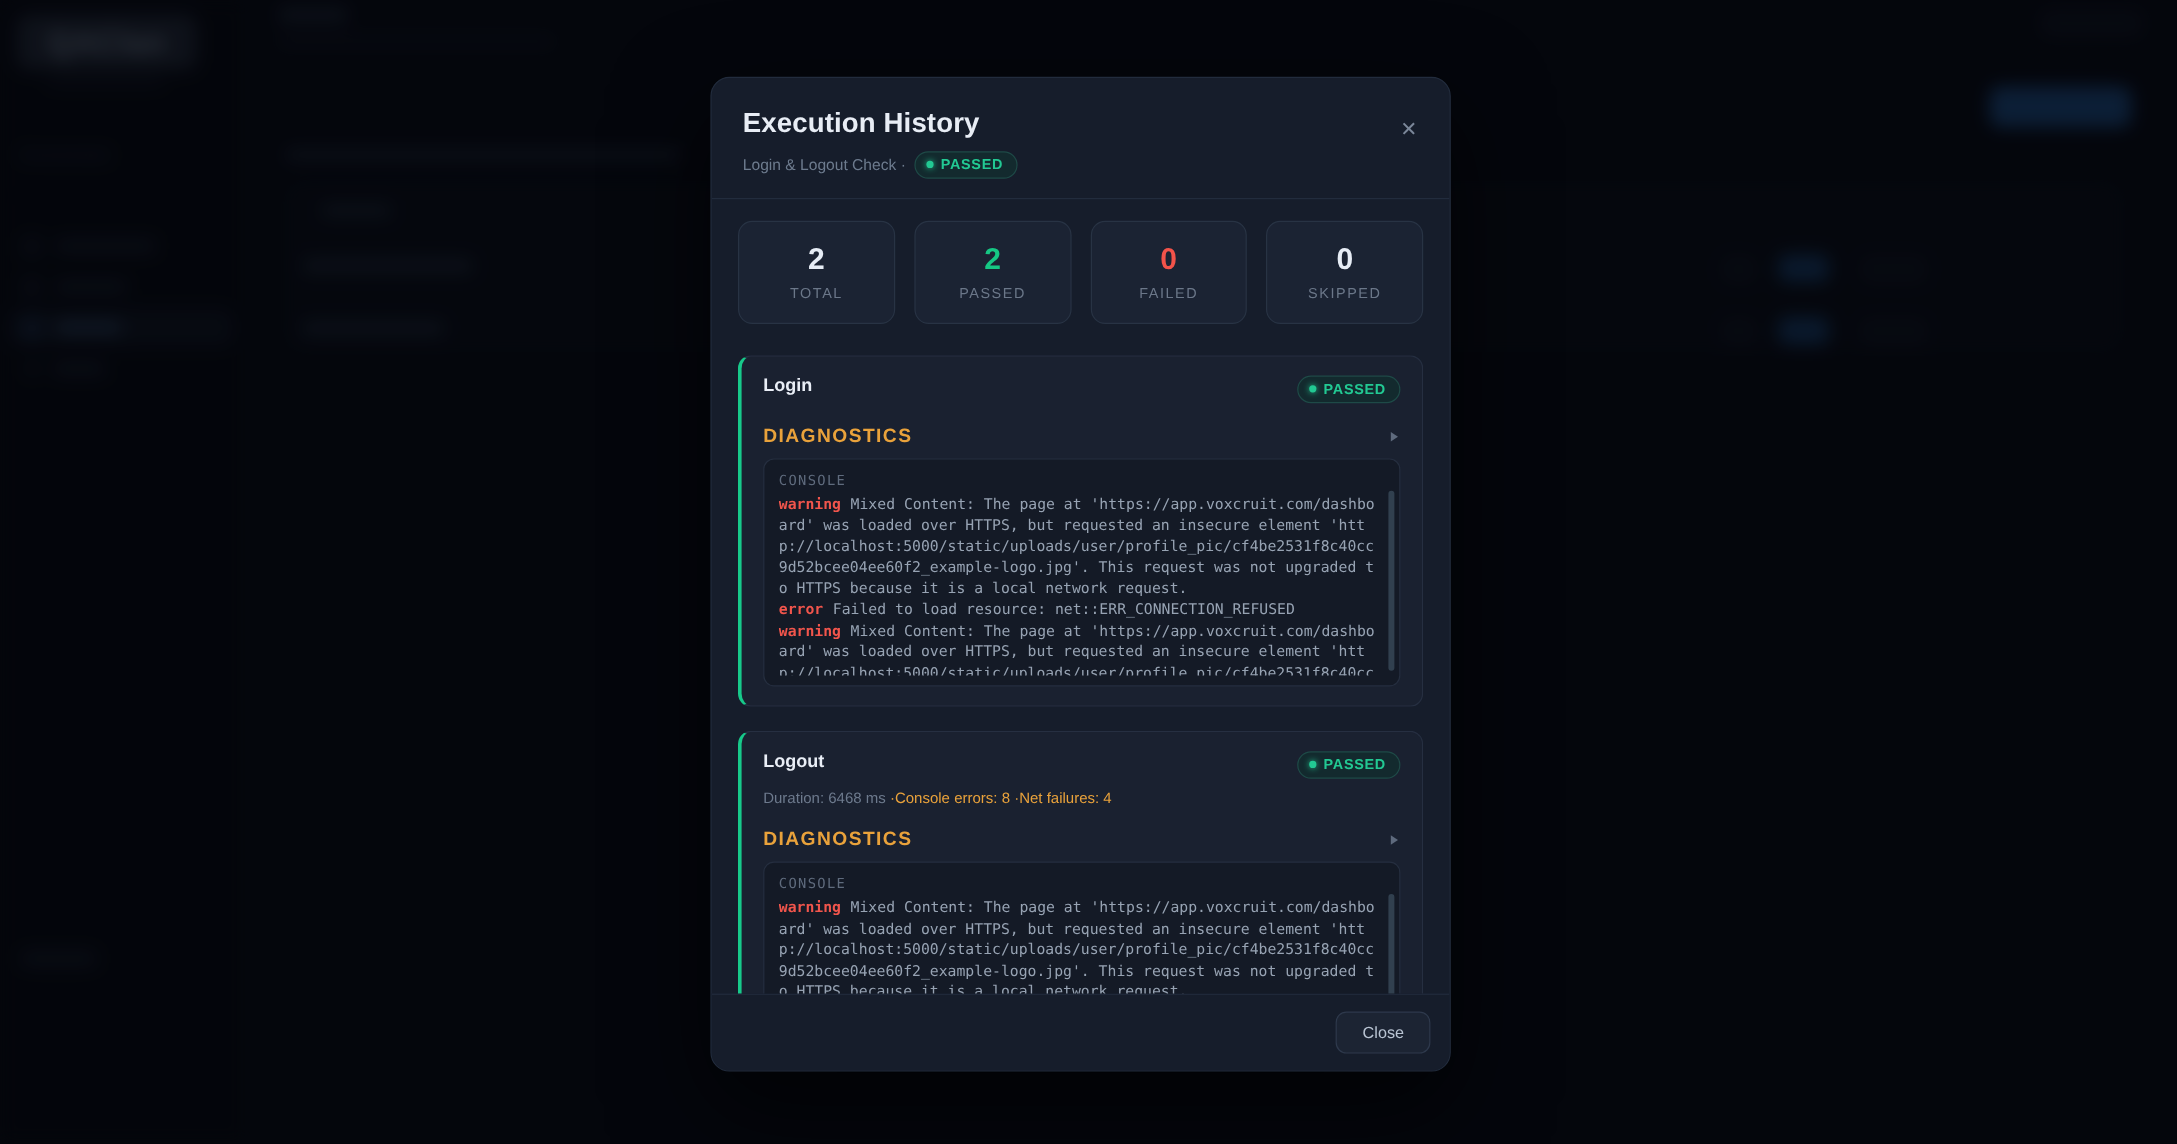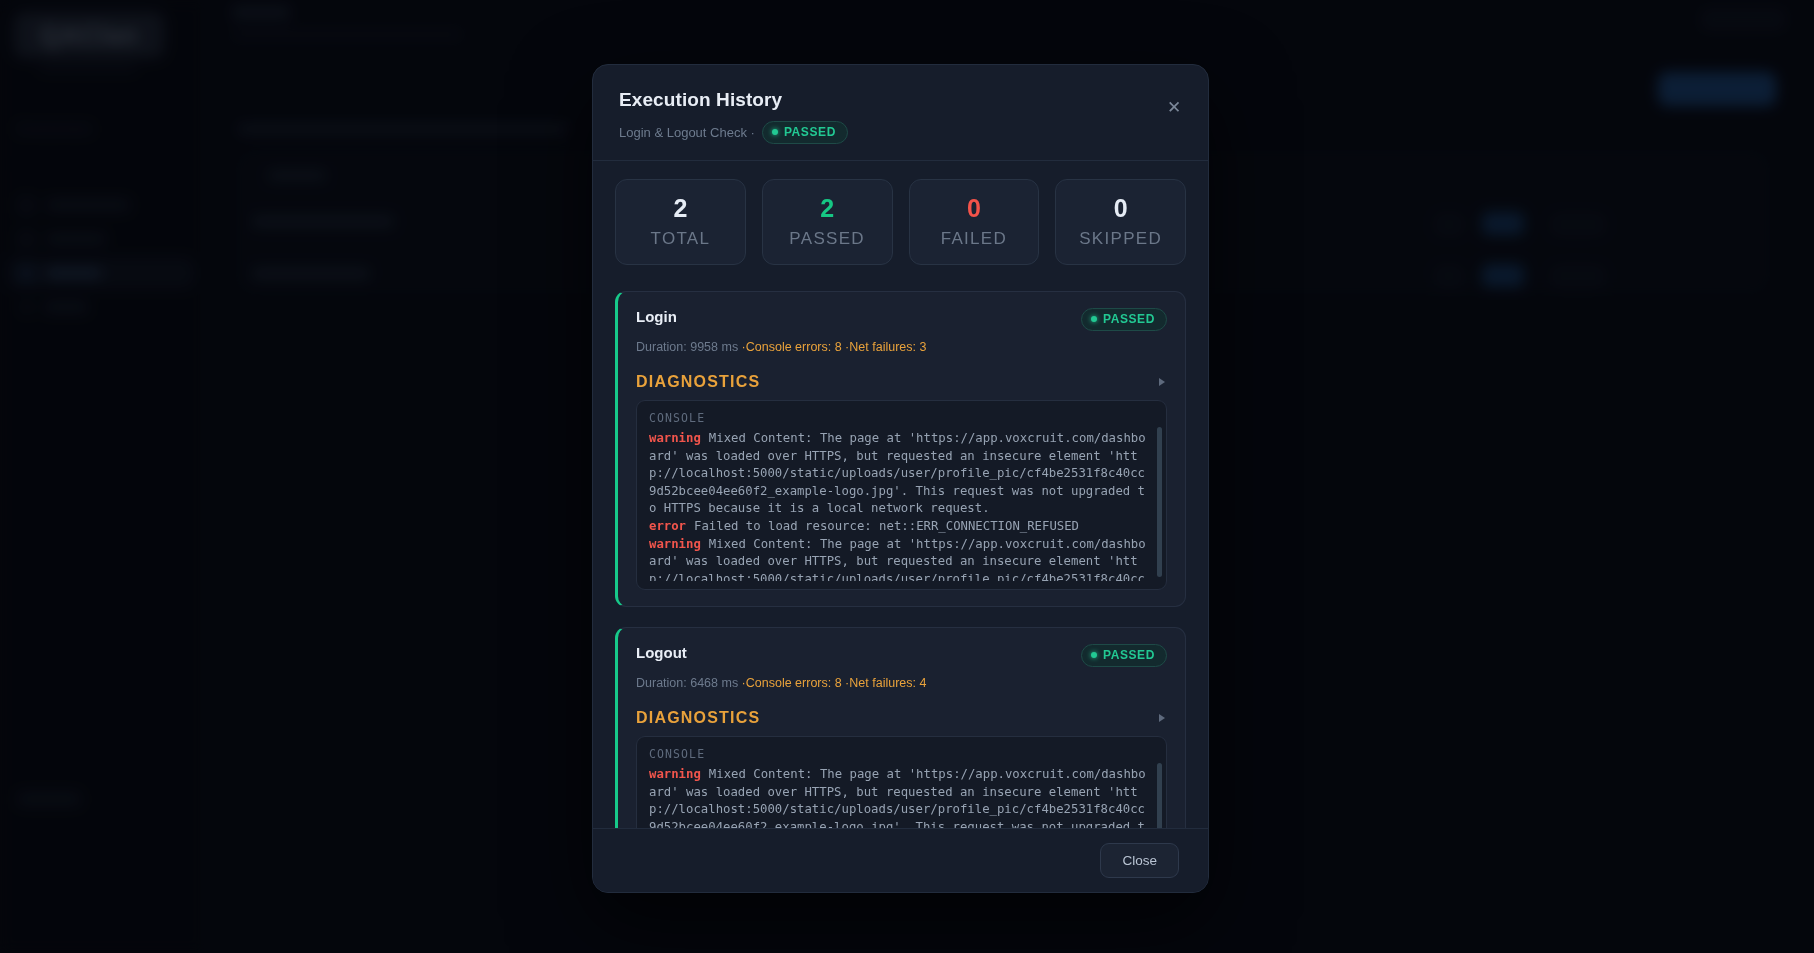--- a/index.html
+++ b/index.html
@@ -110,21 +110,21 @@
     box-shadow: 0 30px 80px rgba(0,0,0,.65);
     display: flex; flex-direction: column;
     overflow: hidden;
   }
   .modal-header {
     padding: 24px 26px 16px 26px;
     border-bottom: 1px solid #222c3d;
     position: relative; flex: none;
   }
   .modal-title {
-    color: #e8edf5; font-size: 19px; font-weight: 700; letter-spacing: .1px;
+    color: #e8edf5; font-size: 23px; font-weight: 700; letter-spacing: .1px;
   }
   .modal-subline {
     margin-top: 10px; display: flex; align-items: center; gap: 7px;
   }
   .modal-sub-text { color: #6d7b8e; font-size: 13px; }
   .badge {
     display: inline-flex; align-items: center; gap: 6px;
     padding: 3px 11px 4px 9px;
     border-radius: 999px;
     border: 1px solid #1e4a47;
@@ -154,21 +154,21 @@
     flex: 1 1 0; height: 86px;
     background: #1b2troduc;
     background: #1b2333;
     border: 1px solid #283characteristic;
     border: 1px solid #283344;
     border-radius: 12px;
     display: flex; flex-direction: column;
     align-items: center; justify-content: center; gap: 8px;
   }
   .stat-value { font-size: 25px; font-weight: 700; line-height: 1; }
-  .stat-label { font-size: 17px; letter-spacing: 1.3px; color: #6b7789; }
+  .stat-label { font-size: 12px; letter-spacing: 1.3px; color: #6b7789; }
   .v-total { color: #e6ecf5; }
   .v-passed { color: #16c784; }
   .v-failed { color: #f3534a; }
   .v-skipped { color: #e6ecf5; }
 
   .case-list { margin-top: 26px; }
   .case {
     position: relative;
     background: #1a2130;
     border: 1px solid #262f41;
@@ -229,21 +229,21 @@
   .lvl.warning { color: #f1554c; }
   .cbar {
     position: absolute; right: 4px; top: 26px;
     width: 5px; height: 150px; border-radius: 3px;
     background: #31404f;
   }
 
   .modal-footer {
     flex: none;
     border-top: 1px solid #222c3d;
-    padding: 14px 29px;
+    padding: 14px 16px;
     display: flex; justify-content: flex-end;
     background: #161d2b;
   }
   .btn-close {
     background: #1c2troduc;
     background: #1c2433;
     border: 1px solid #2e394c;
     border-radius: 9px;
     color: #b9c4d3;
     font-size: 13.5px;
@@ -338,21 +338,20 @@
       </div>
     <div class="case-list" id="case-list">
         <div class="case">
           <div class="case-head">
             <div class="case-name">Login</div>
             <span class="badge">
               <span class="bdot"></span>
               <span>PASSED</span>
             </span>
           </div>
-          <div class="case-meta"><span>Duration: 9958 ms </span><span class="warn">·Console errors: 8 ·Net failures: 3</span></div>
           <div class="diag-row">
             <span class="diag-label">DIAGNOSTICS</span>
             <span class="diag-caret"></span>
           </div>
           <div class="console-box">
             <div class="console-scroll">
               <div class="console-title">CONSOLE</div>
               <div class="console-line"><span class="lvl warning">warning</span><span>Mixed Content: The page at 'https://app.voxcruit.com/dashboard' was loaded over HTTPS, but requested an insecure element 'http://localhost:5000/static/uploads/user/profile_pic/cf4be2531f8c40cc9d52bcee04ee60f2_example-logo.jpg'. This request was not upgraded to HTTPS because it is a local network request.</span></div>
               <div class="console-line"><span class="lvl error">error</span><span>Failed to load resource: net::ERR_CONNECTION_REFUSED</span></div>
               <div class="console-line"><span class="lvl warning">warning</span><span>Mixed Content: The page at 'https://app.voxcruit.com/dashboard' was loaded over HTTPS, but requested an insecure element 'http://localhost:5000/static/uploads/user/profile_pic/cf4be2531f8c40cc9d52bcee04ee60f2_example-logo.jpg'.</span></div>

